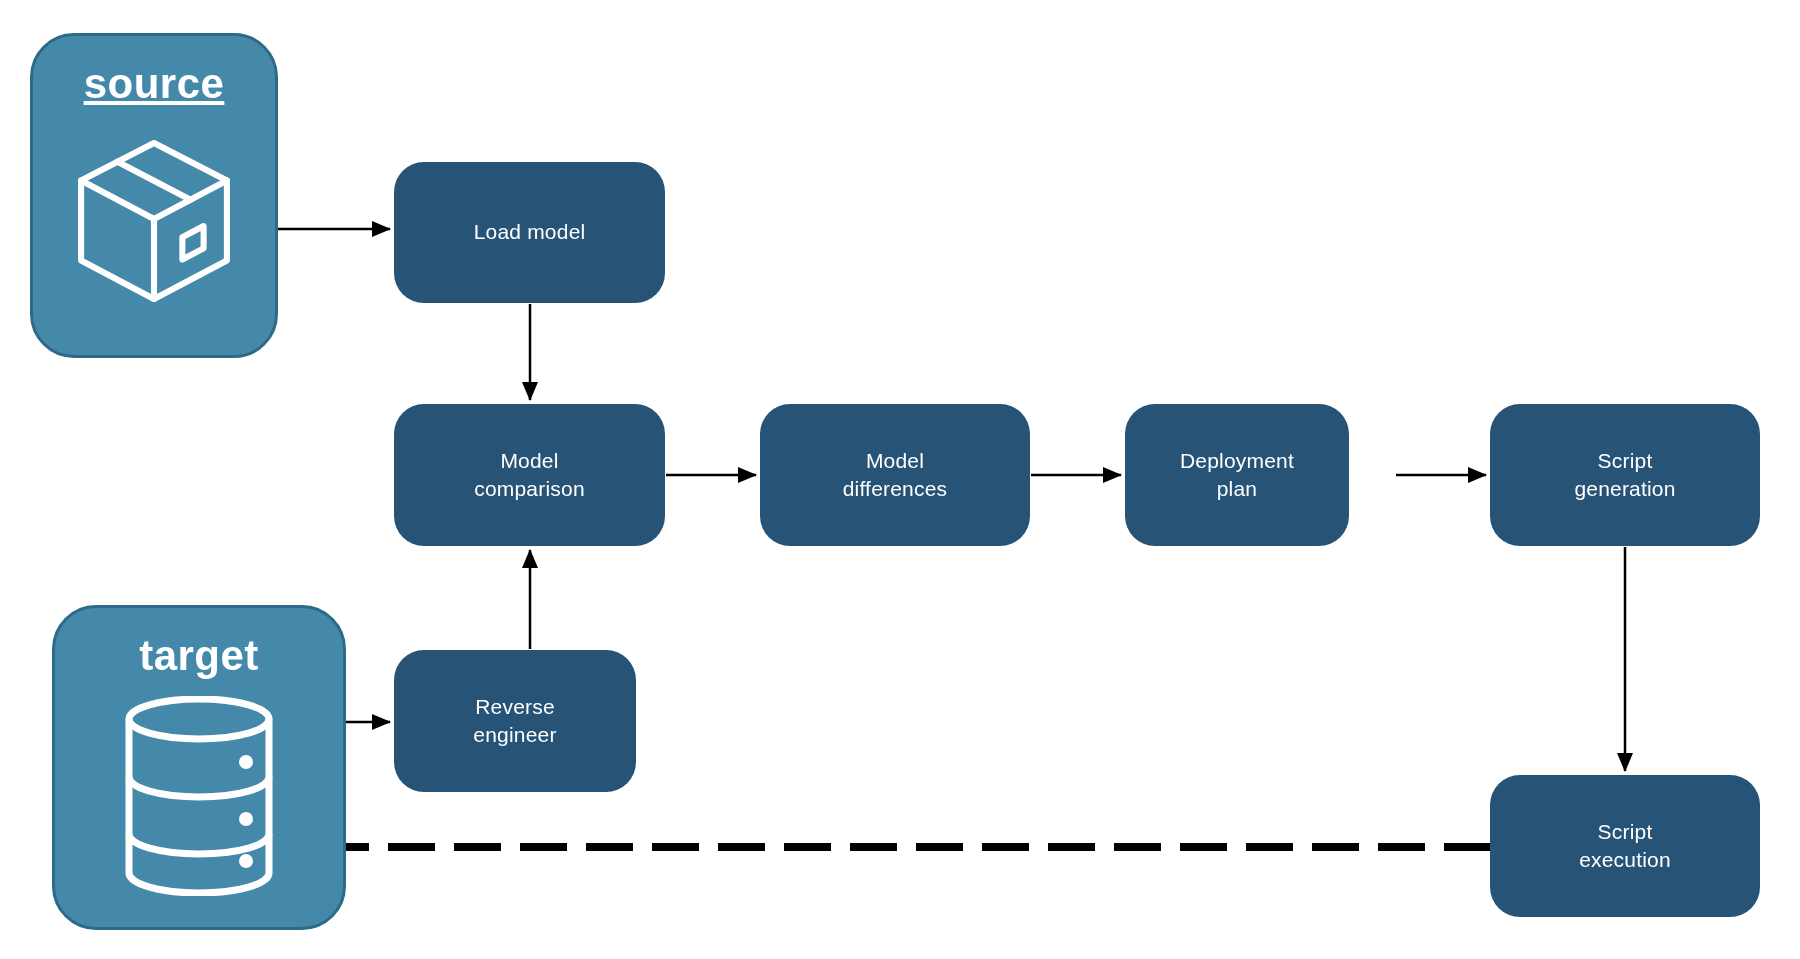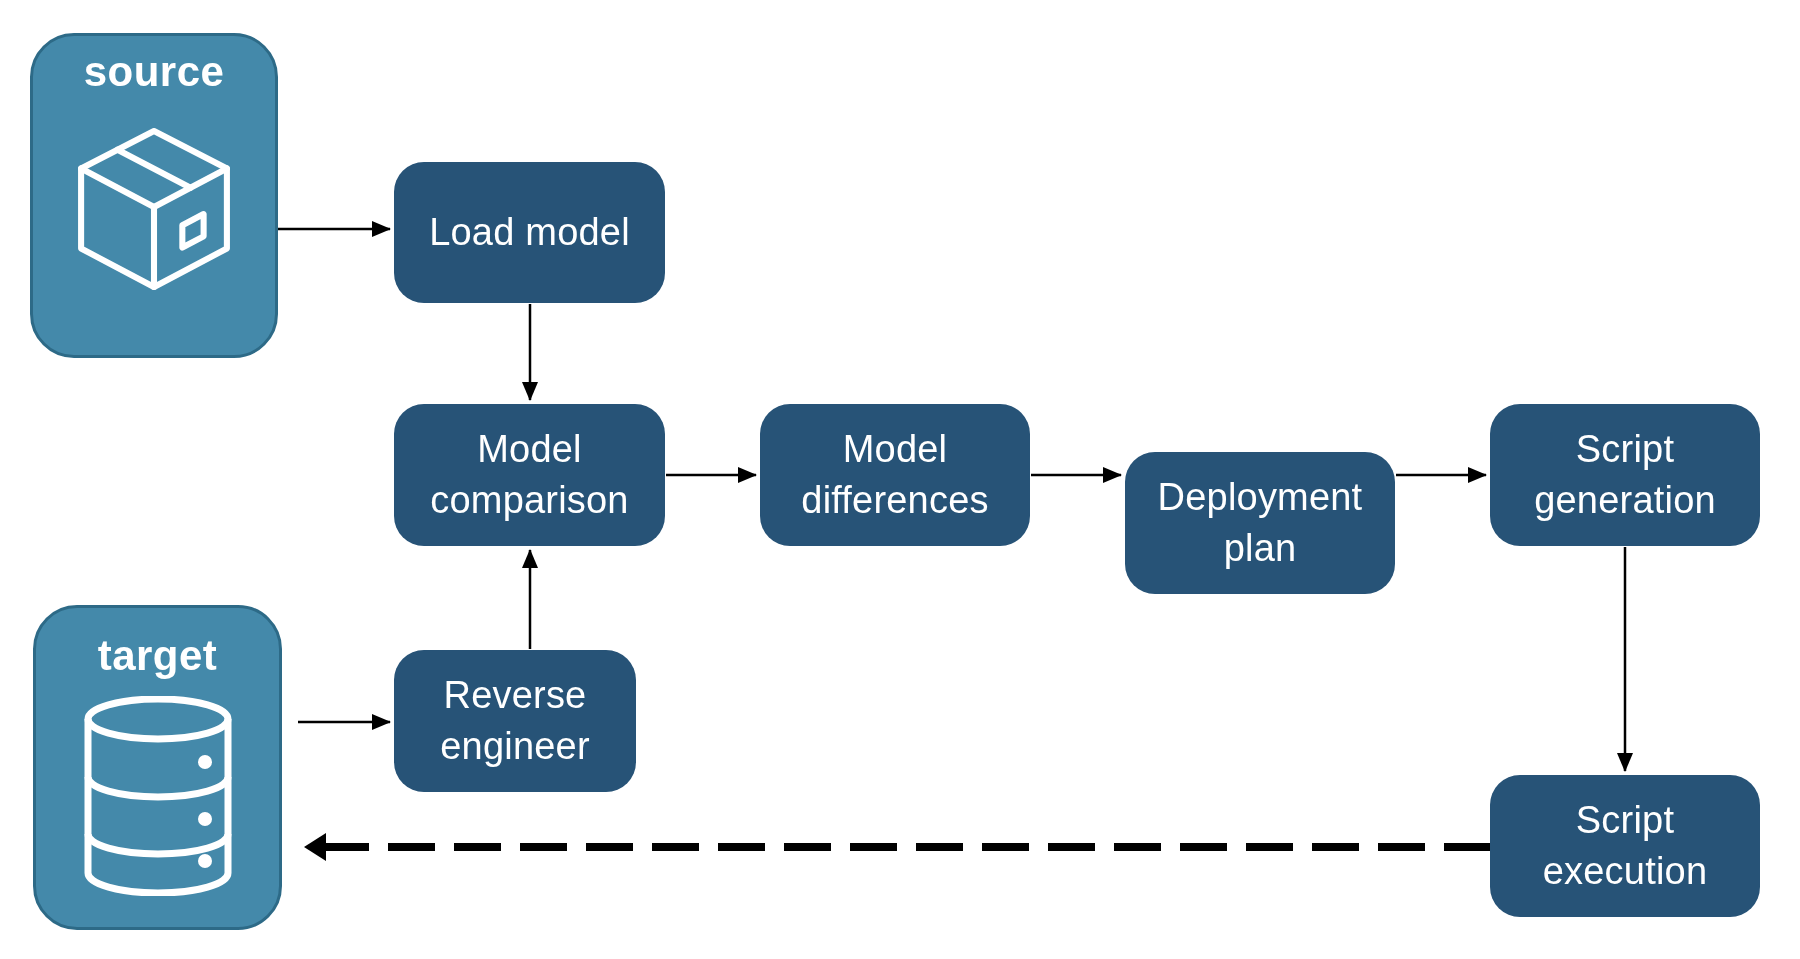--- a/index.html
+++ b/index.html
@@ -28,29 +28,29 @@
     position: absolute;
     background: #275377;
     border-radius: 30px;
     display: flex;
     align-items: center;
     justify-content: center;
     text-align: center;
   }
   .node-label {
     color: #ffffff;
-    font-size: 38px;
+    font-size: 21px;
     line-height: 1.34;
     white-space: pre-line;
     letter-spacing: 0.2px;
   }
   #n-load-model        { left: 394px;  top: 162px; width: 271px; height: 141px; }
   #n-model-comparison  { left: 394px;  top: 404px; width: 271px; height: 142px; }
   #n-model-differences { left: 760px;  top: 404px; width: 270px; height: 142px; }
-  #n-deployment-plan   { left: 1125px; top: 404px; width: 270px; height: 142px; margin-top: 48px; }
+  #n-deployment-plan   { left: 1125px; top: 404px; width: 224px; height: 142px; }
   #n-script-generation { left: 1490px; top: 404px; width: 270px; height: 142px; }
   #n-reverse-engineer  { left: 394px;  top: 650px; width: 242px; height: 142px; }
   #n-script-execution  { left: 1490px; top: 775px; width: 270px; height: 142px; }
   
   .entity {
     position: absolute;
     background: #4489AA;
     border: 3px solid #2D6A87;
     border-radius: 44px;
     box-sizing: border-box;
@@ -58,22 +58,22 @@
     flex-direction: column;
     align-items: center;
   }
   .entity-label {
     color: #ffffff;
     font-size: 42px;
     font-weight: bold;
     letter-spacing: 0.5px;
   }
   #e-source { left: 30px; top: 33px;  width: 248px; height: 325px; }
-  #e-target { left: 33px; top: 605px; width: 249px; height: 325px; }
-  #e-source .entity-label { margin-top: 12px; }
+  #e-target { left: 52px; top: 605px; width: 294px; height: 325px; }
+  #e-source .entity-label { margin-top: 24px; text-decoration: underline; }
   #e-target .entity-label { margin-top: 24px; }
   .entity-icon { display: block; }
   #e-source .entity-icon { margin-top: 32px; }
   #e-target .entity-icon { margin-top: 16px; }
 </style>
 </head>
 <body>
 
 <div class="canvas">
 

